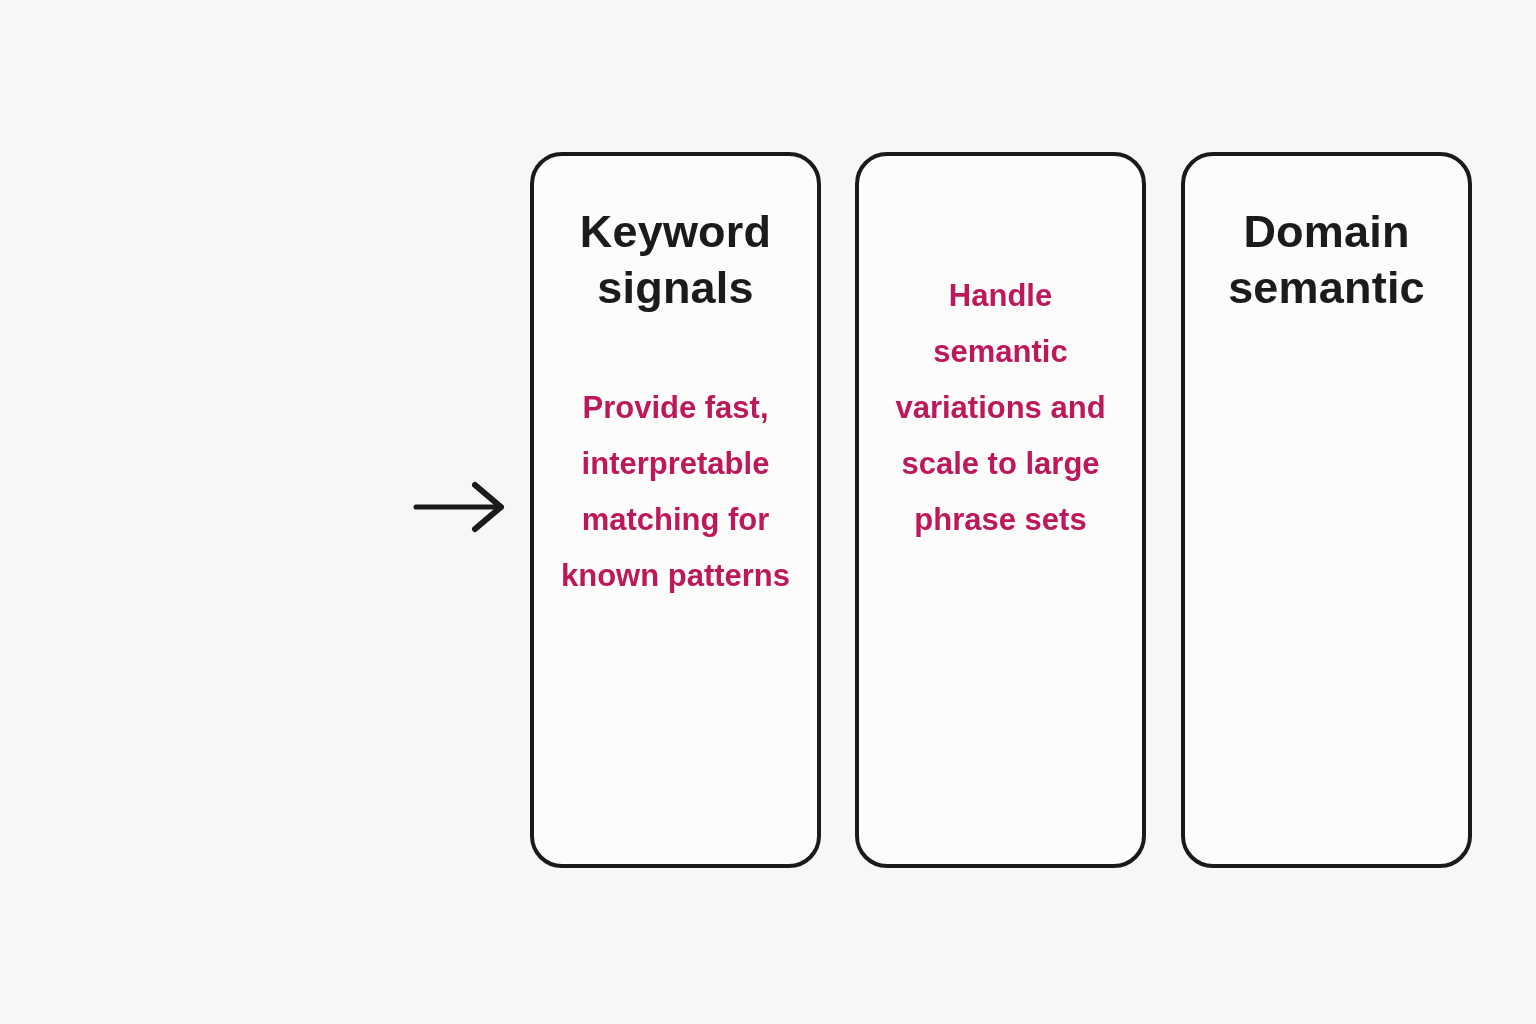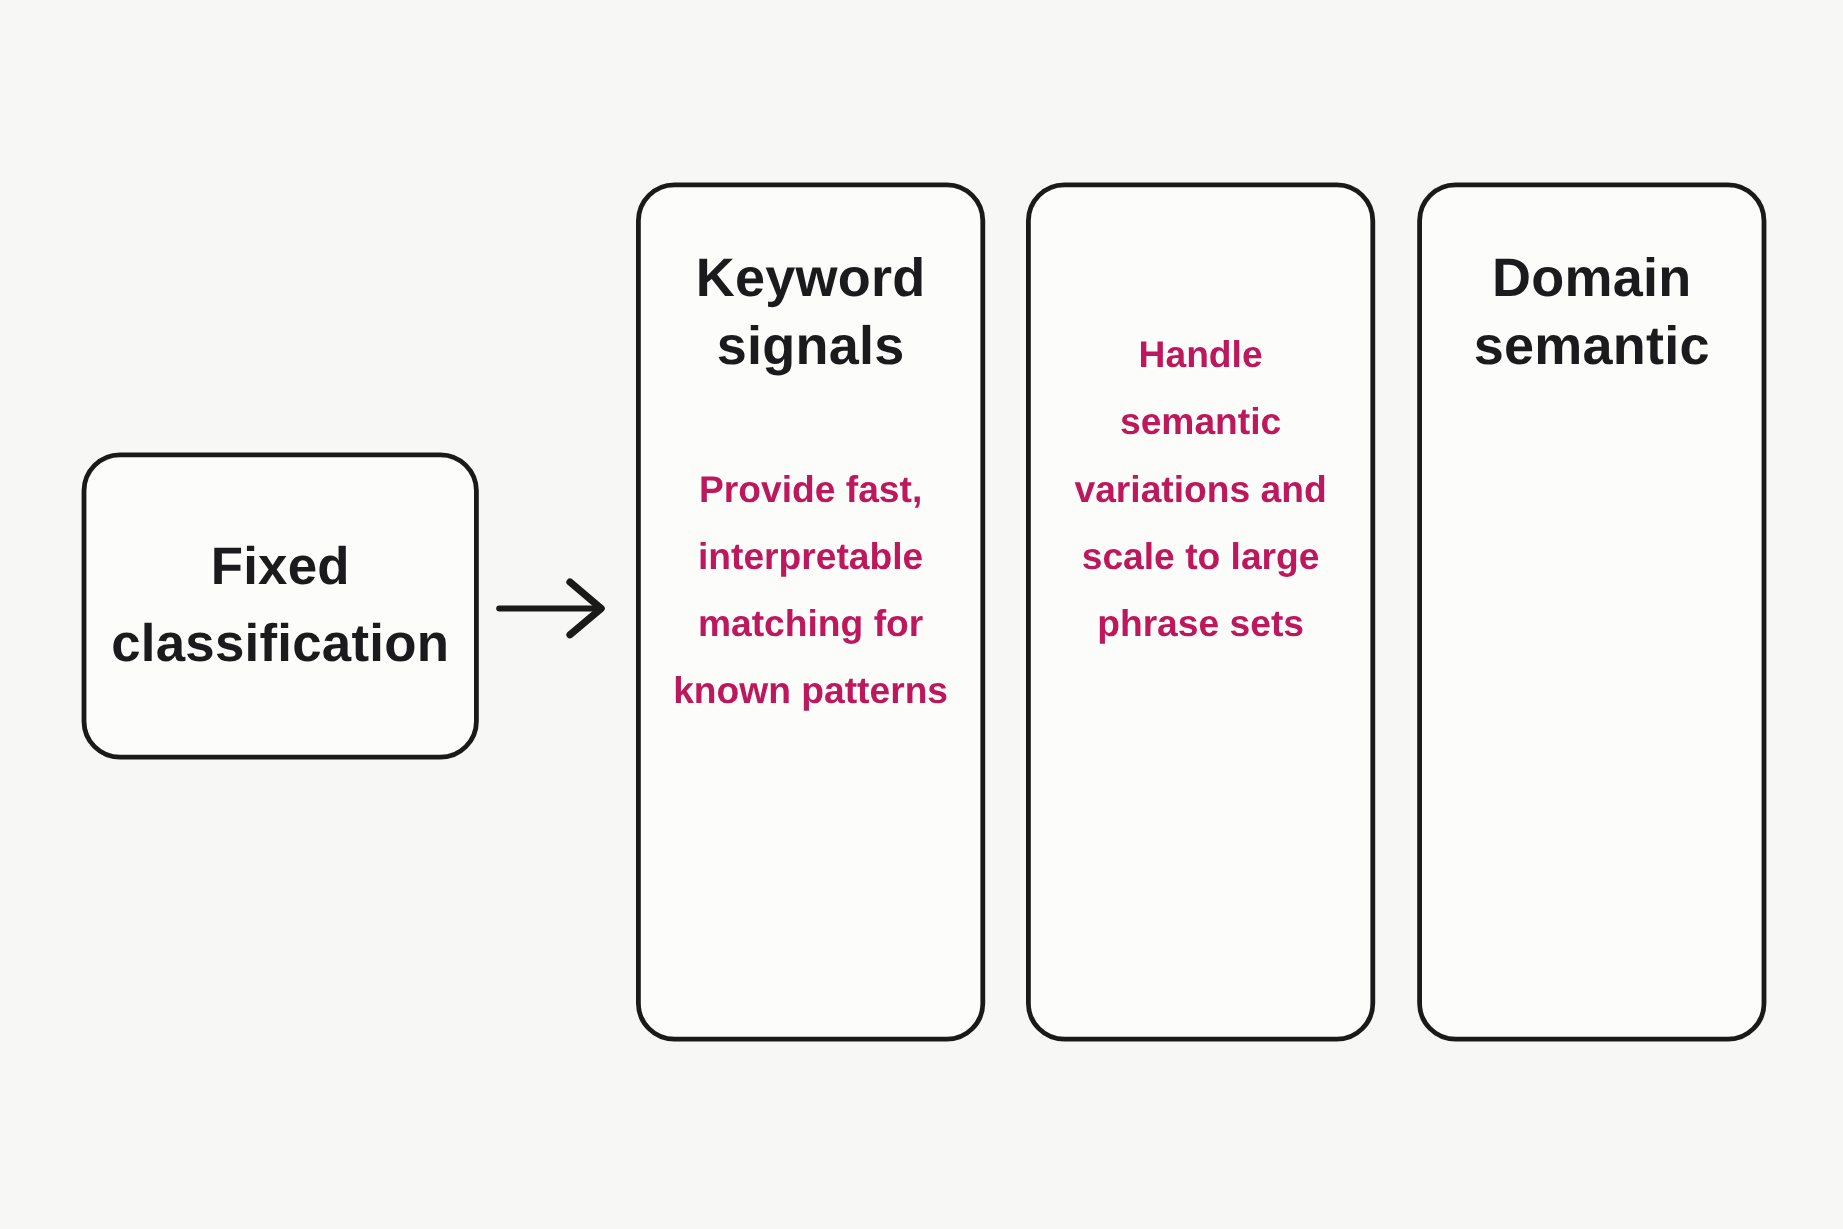--- a/index.html
+++ b/index.html
@@ -75,23 +75,20 @@
     font-weight: 700;
     line-height: 56px;
     color: #be185d;
   }
 </style>
 </head>
 <body>
 
 <div class="stage">
 
-  <div class="box source-box">
-    <div class="source-label">Fixed classification</div>
-  </div>
 
   <div class="arrow-wrap">
     <svg width="96" height="54" viewBox="0 0 96 54" fill="none" xmlns="http://www.w3.org/2000/svg">
       <path d="M4 27 H86" stroke="#1a1a1a" stroke-width="5" stroke-linecap="round"></path>
       <path d="M63 5 L89 27 L63 49" stroke="#1a1a1a" stroke-width="6" stroke-linecap="round" stroke-linejoin="round" fill="none"></path>
     </svg>
   </div>
 
   <div class="box column col-1">
     <div class="col-title">Keyword signals</div>

